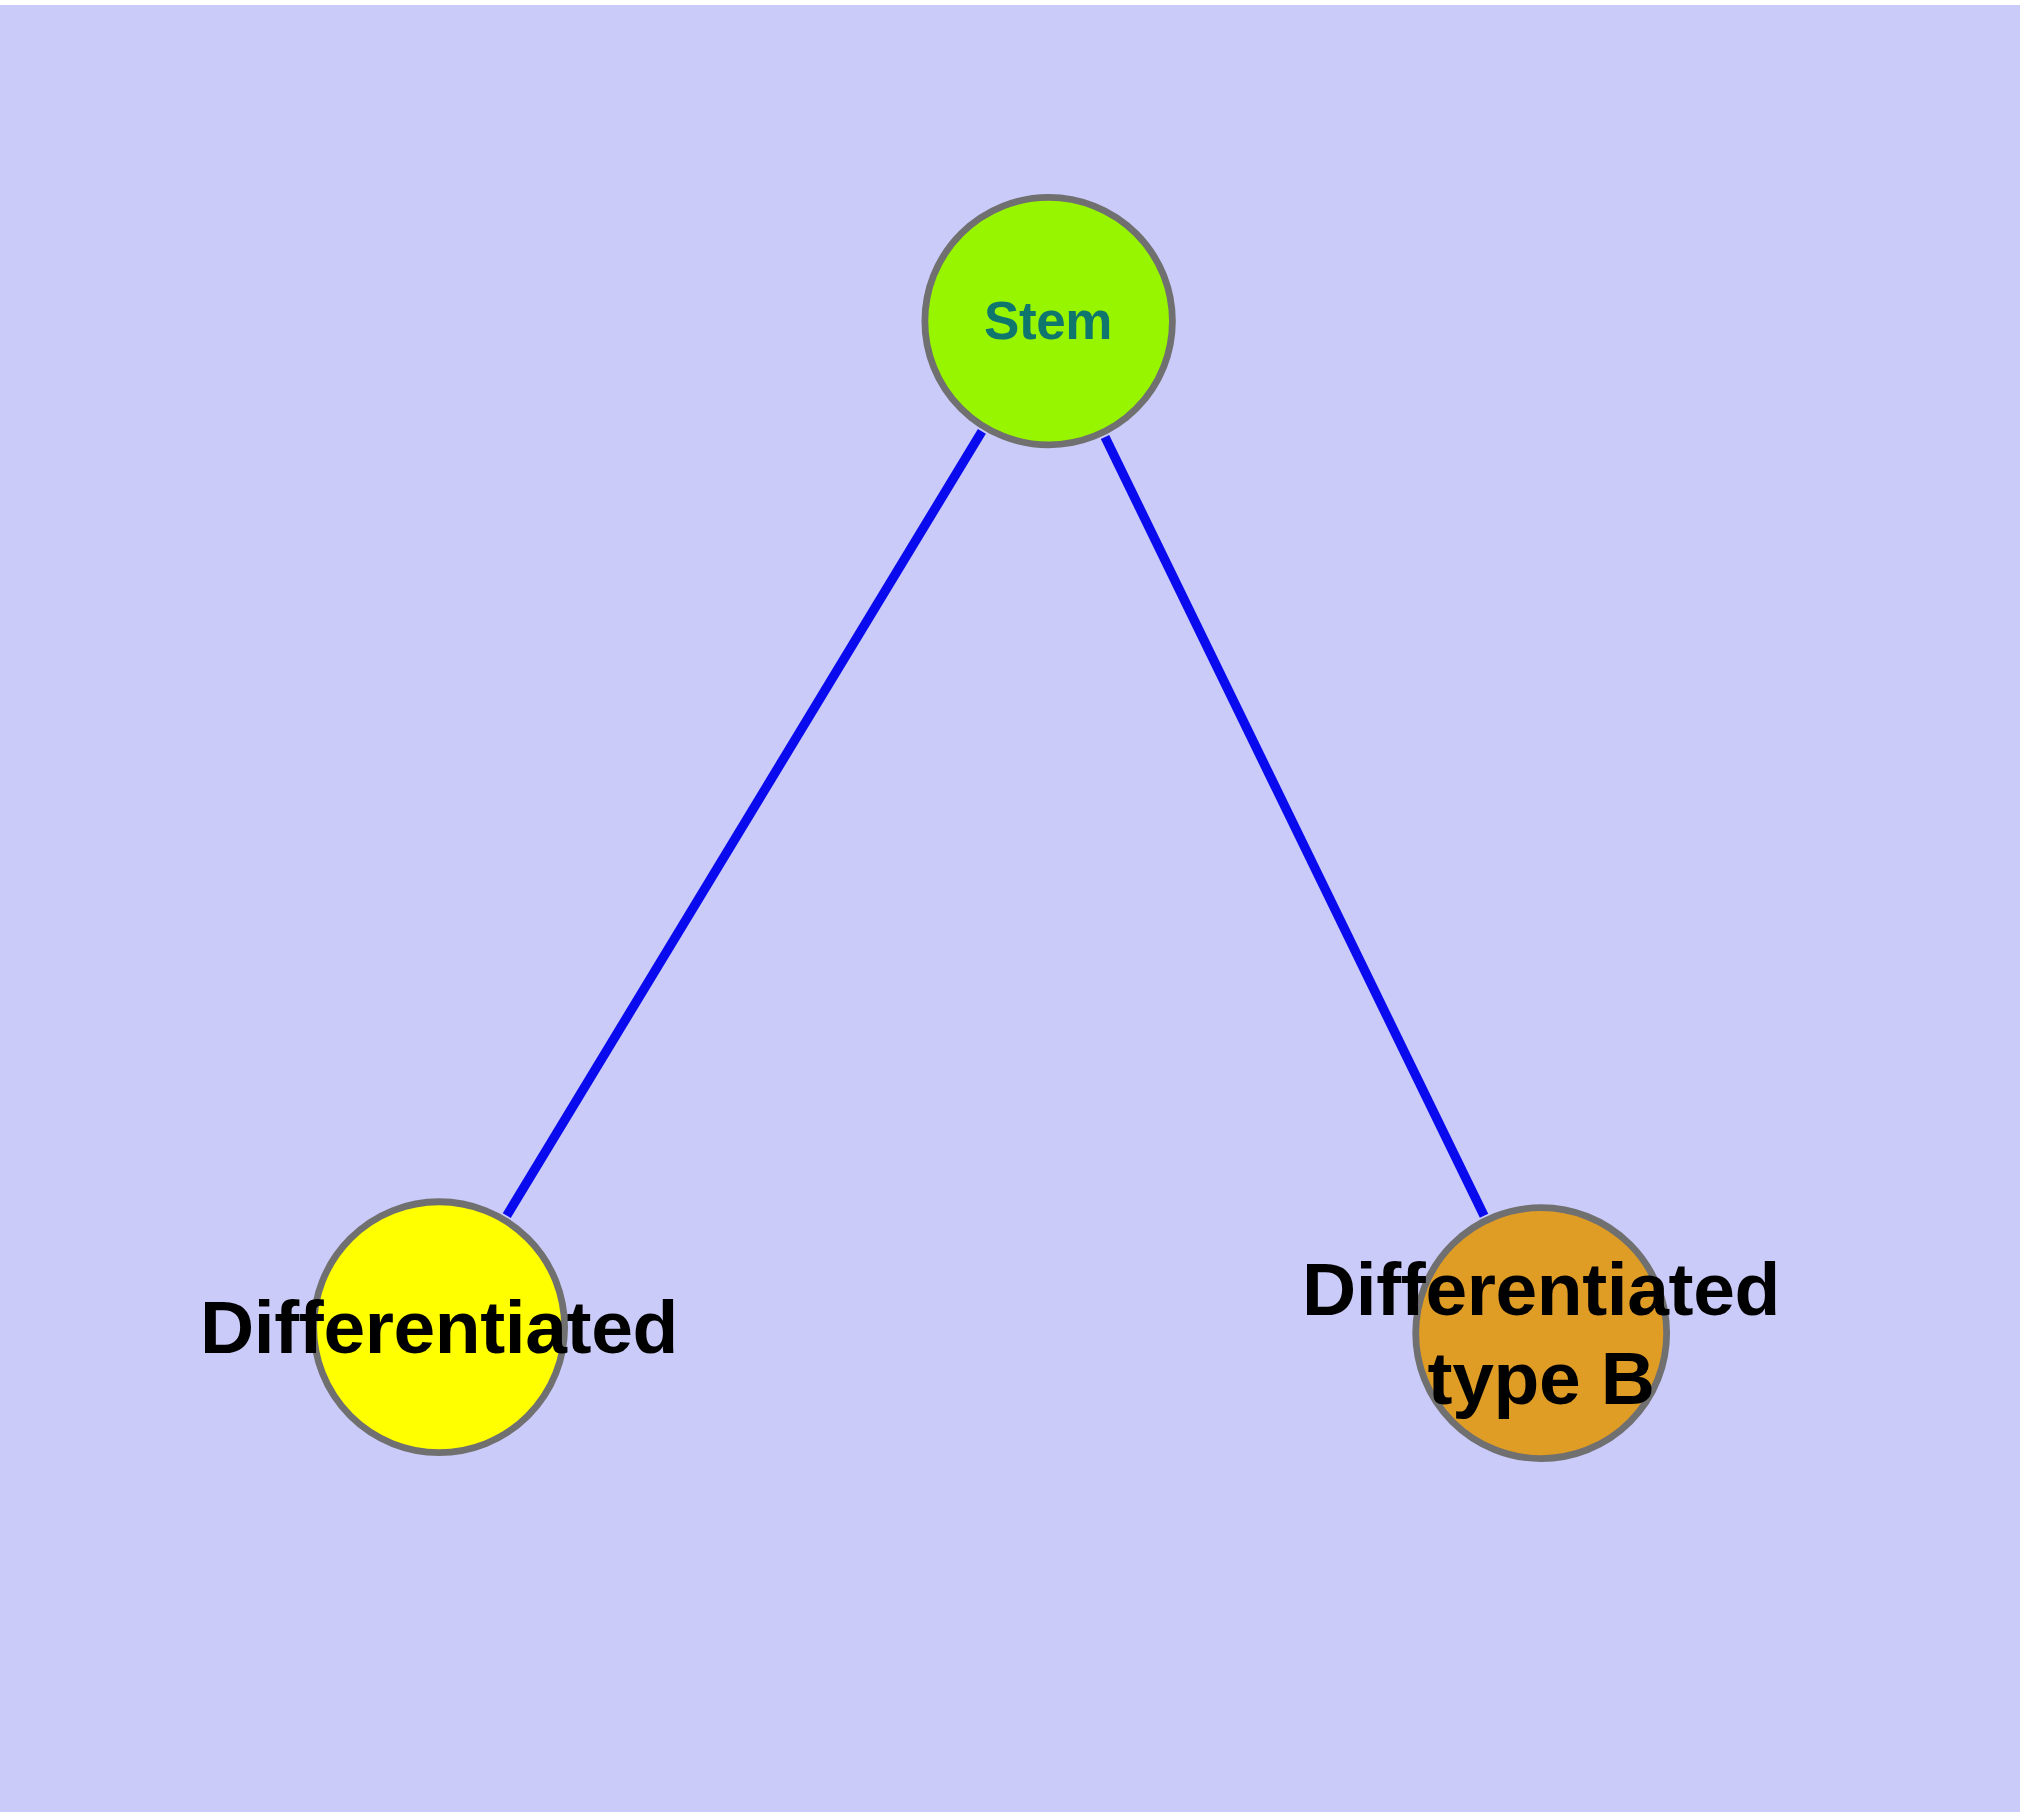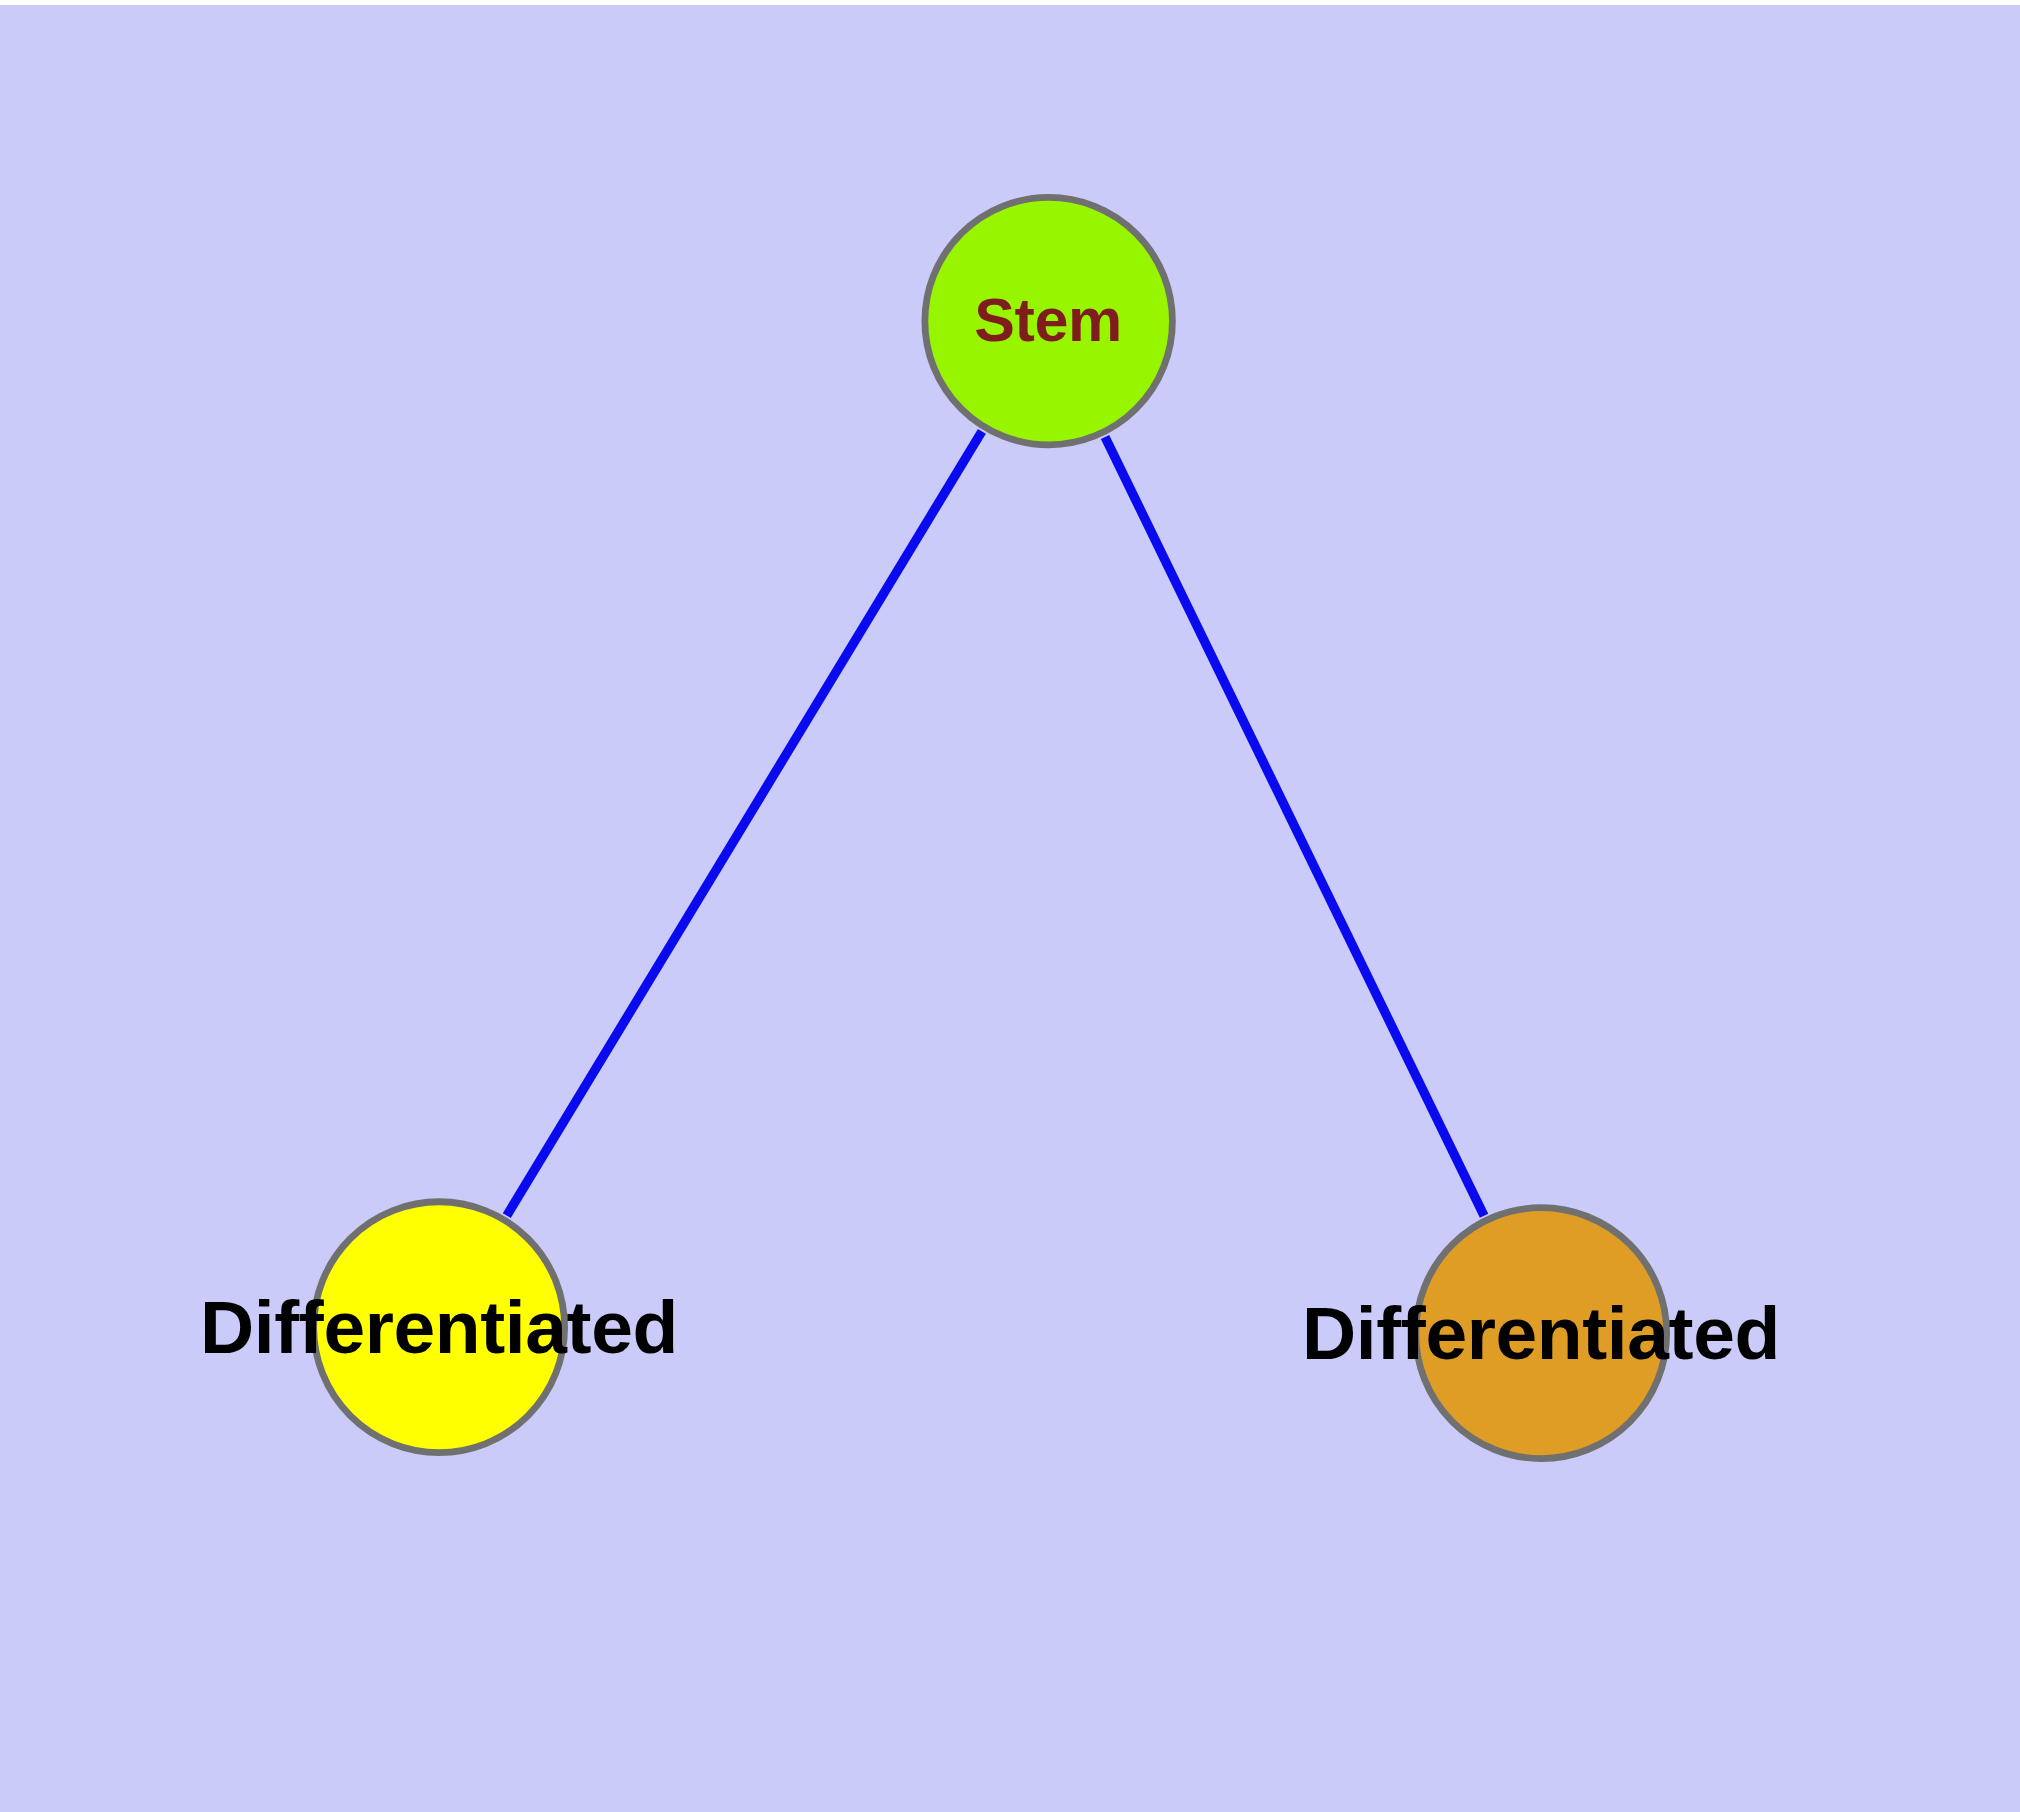--- a/index.html
+++ b/index.html
@@ -57,20 +57,20 @@
           <line x1="1303.507297564594" y1="509.6776476628661" x2="1750.6176064148192" y2="1428.5239622363067" stroke="#0a0aee" stroke-width="11" stroke-linecap="butt"></line>
         </g>
       <g id="node-layer">
           <circle cx="1237" cy="373" r="146" fill="#97f500" stroke="#707070" stroke-width="8"></circle>
           <circle cx="518" cy="1560" r="148" fill="#ffff00" stroke="#707070" stroke-width="8"></circle>
           <circle cx="1818" cy="1567" r="148" fill="#e09d26" stroke="#707070" stroke-width="8"></circle>
         </g>
     </svg>
 
     <div id="label-layer">
-        <div class="node-label" style="left: 1048px; top: 316px; color: #7f1d1d; font-size: 61px;"><span>Stem</span></div>
+        <div class="node-label" style="left: 1048px; top: 316px; color: #0f766e; font-size: 53px;"><span>Stem</span></div>
         <div class="node-label" style="left: 439px; top: 1322px; color: rgb(0, 0, 0); font-size: 75px;"><span>Differentiated</span><br></div>
-        <div class="node-label" style="left: 1541px; top: 1328px; color: rgb(0, 0, 0); font-size: 75px;"><span>Differentiated</span><br></div>
+        <div class="node-label" style="left: 1541px; top: 1328px; color: rgb(0, 0, 0); font-size: 75px;"><span>Differentiated</span><br><span>type B</span></div>
       </div>
 
   </div>
 </div>
 
 
 </body></html>

